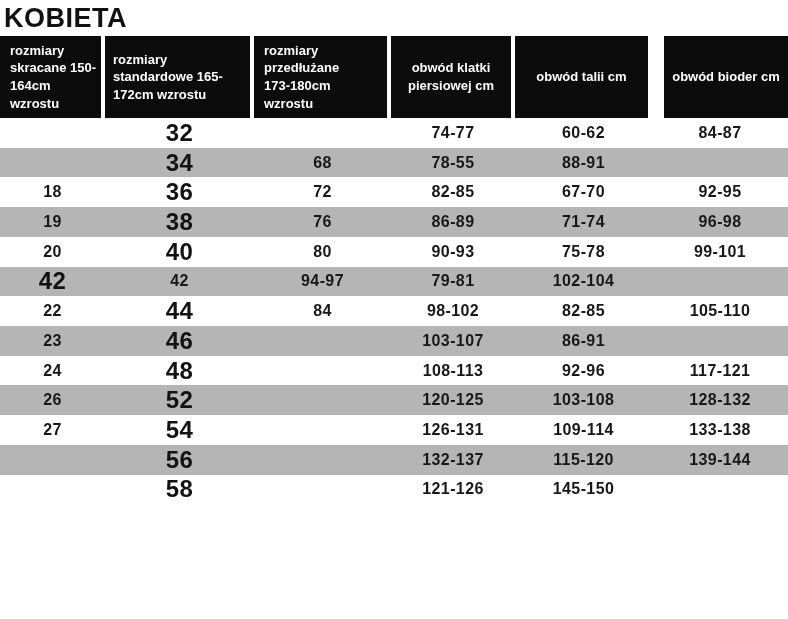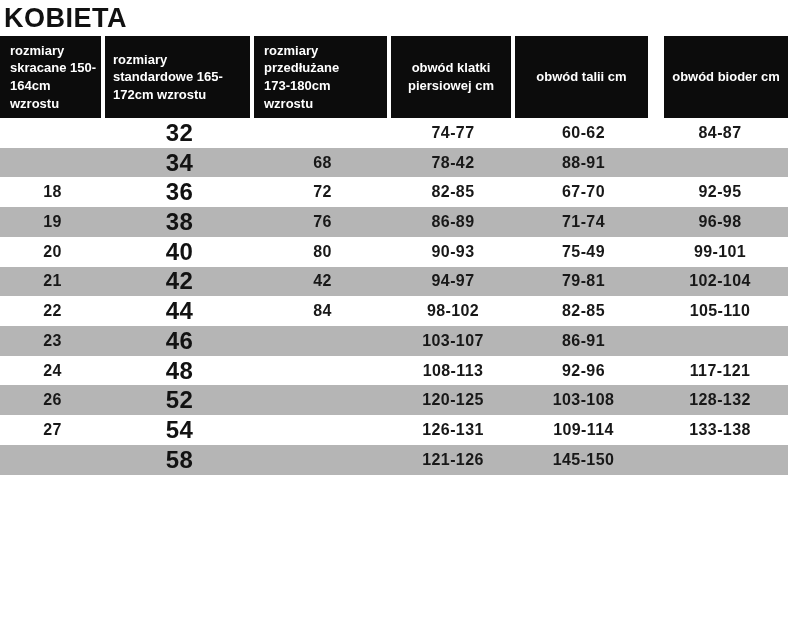--- a/index.html
+++ b/index.html
@@ -89,21 +89,21 @@
           <div class="cell cell-1">32</div>
           <div class="cell cell-2"></div>
           <div class="cell cell-3">74-77</div>
           <div class="cell cell-4">60-62</div>
           <div class="cell cell-5">84-87</div>
         </div>
         <div class="row grid-cols">
           <div class="cell cell-0"></div>
           <div class="cell cell-1">34</div>
           <div class="cell cell-2">68</div>
-          <div class="cell cell-3">78-42</div>
+          <div class="cell cell-3">78-55</div>
           <div class="cell cell-5">88-91</div>
         </div>
         <div class="row grid-cols">
           <div class="cell cell-0">18</div>
           <div class="cell cell-1">36</div>
           <div class="cell cell-2">72</div>
           <div class="cell cell-3">82-85</div>
           <div class="cell cell-4">67-70</div>
           <div class="cell cell-5">92-95</div>
         </div>
@@ -113,25 +113,24 @@
           <div class="cell cell-2">76</div>
           <div class="cell cell-3">86-89</div>
           <div class="cell cell-4">71-74</div>
           <div class="cell cell-5">96-98</div>
         </div>
         <div class="row grid-cols">
           <div class="cell cell-0">20</div>
           <div class="cell cell-1">40</div>
           <div class="cell cell-2">80</div>
           <div class="cell cell-3">90-93</div>
-          <div class="cell cell-4">75-49</div>
+          <div class="cell cell-4">75-78</div>
           <div class="cell cell-5">99-101</div>
         </div>
         <div class="row grid-cols">
-          <div class="cell cell-0">21</div>
           <div class="cell cell-1">42</div>
           <div class="cell cell-2">42</div>
           <div class="cell cell-3">94-97</div>
           <div class="cell cell-4">79-81</div>
           <div class="cell cell-5">102-104</div>
         </div>
         <div class="row grid-cols">
           <div class="cell cell-0">22</div>
           <div class="cell cell-1">44</div>
           <div class="cell cell-2">84</div>
@@ -165,20 +164,28 @@
         <div class="row grid-cols">
           <div class="cell cell-0">27</div>
           <div class="cell cell-1">54</div>
           <div class="cell cell-2"></div>
           <div class="cell cell-3">126-131</div>
           <div class="cell cell-4">109-114</div>
           <div class="cell cell-5">133-138</div>
         </div>
         <div class="row grid-cols">
           <div class="cell cell-0"></div>
+          <div class="cell cell-1">56</div>
+          <div class="cell cell-2"></div>
+          <div class="cell cell-3">132-137</div>
+          <div class="cell cell-4">115-120</div>
+          <div class="cell cell-5">139-144</div>
+        </div>
+        <div class="row grid-cols">
+          <div class="cell cell-0"></div>
           <div class="cell cell-1">58</div>
           <div class="cell cell-2"></div>
           <div class="cell cell-4">121-126</div>
           <div class="cell cell-5">145-150</div>
         </div>
       </div>
   </div>
 </div>
 
 </body></html>

